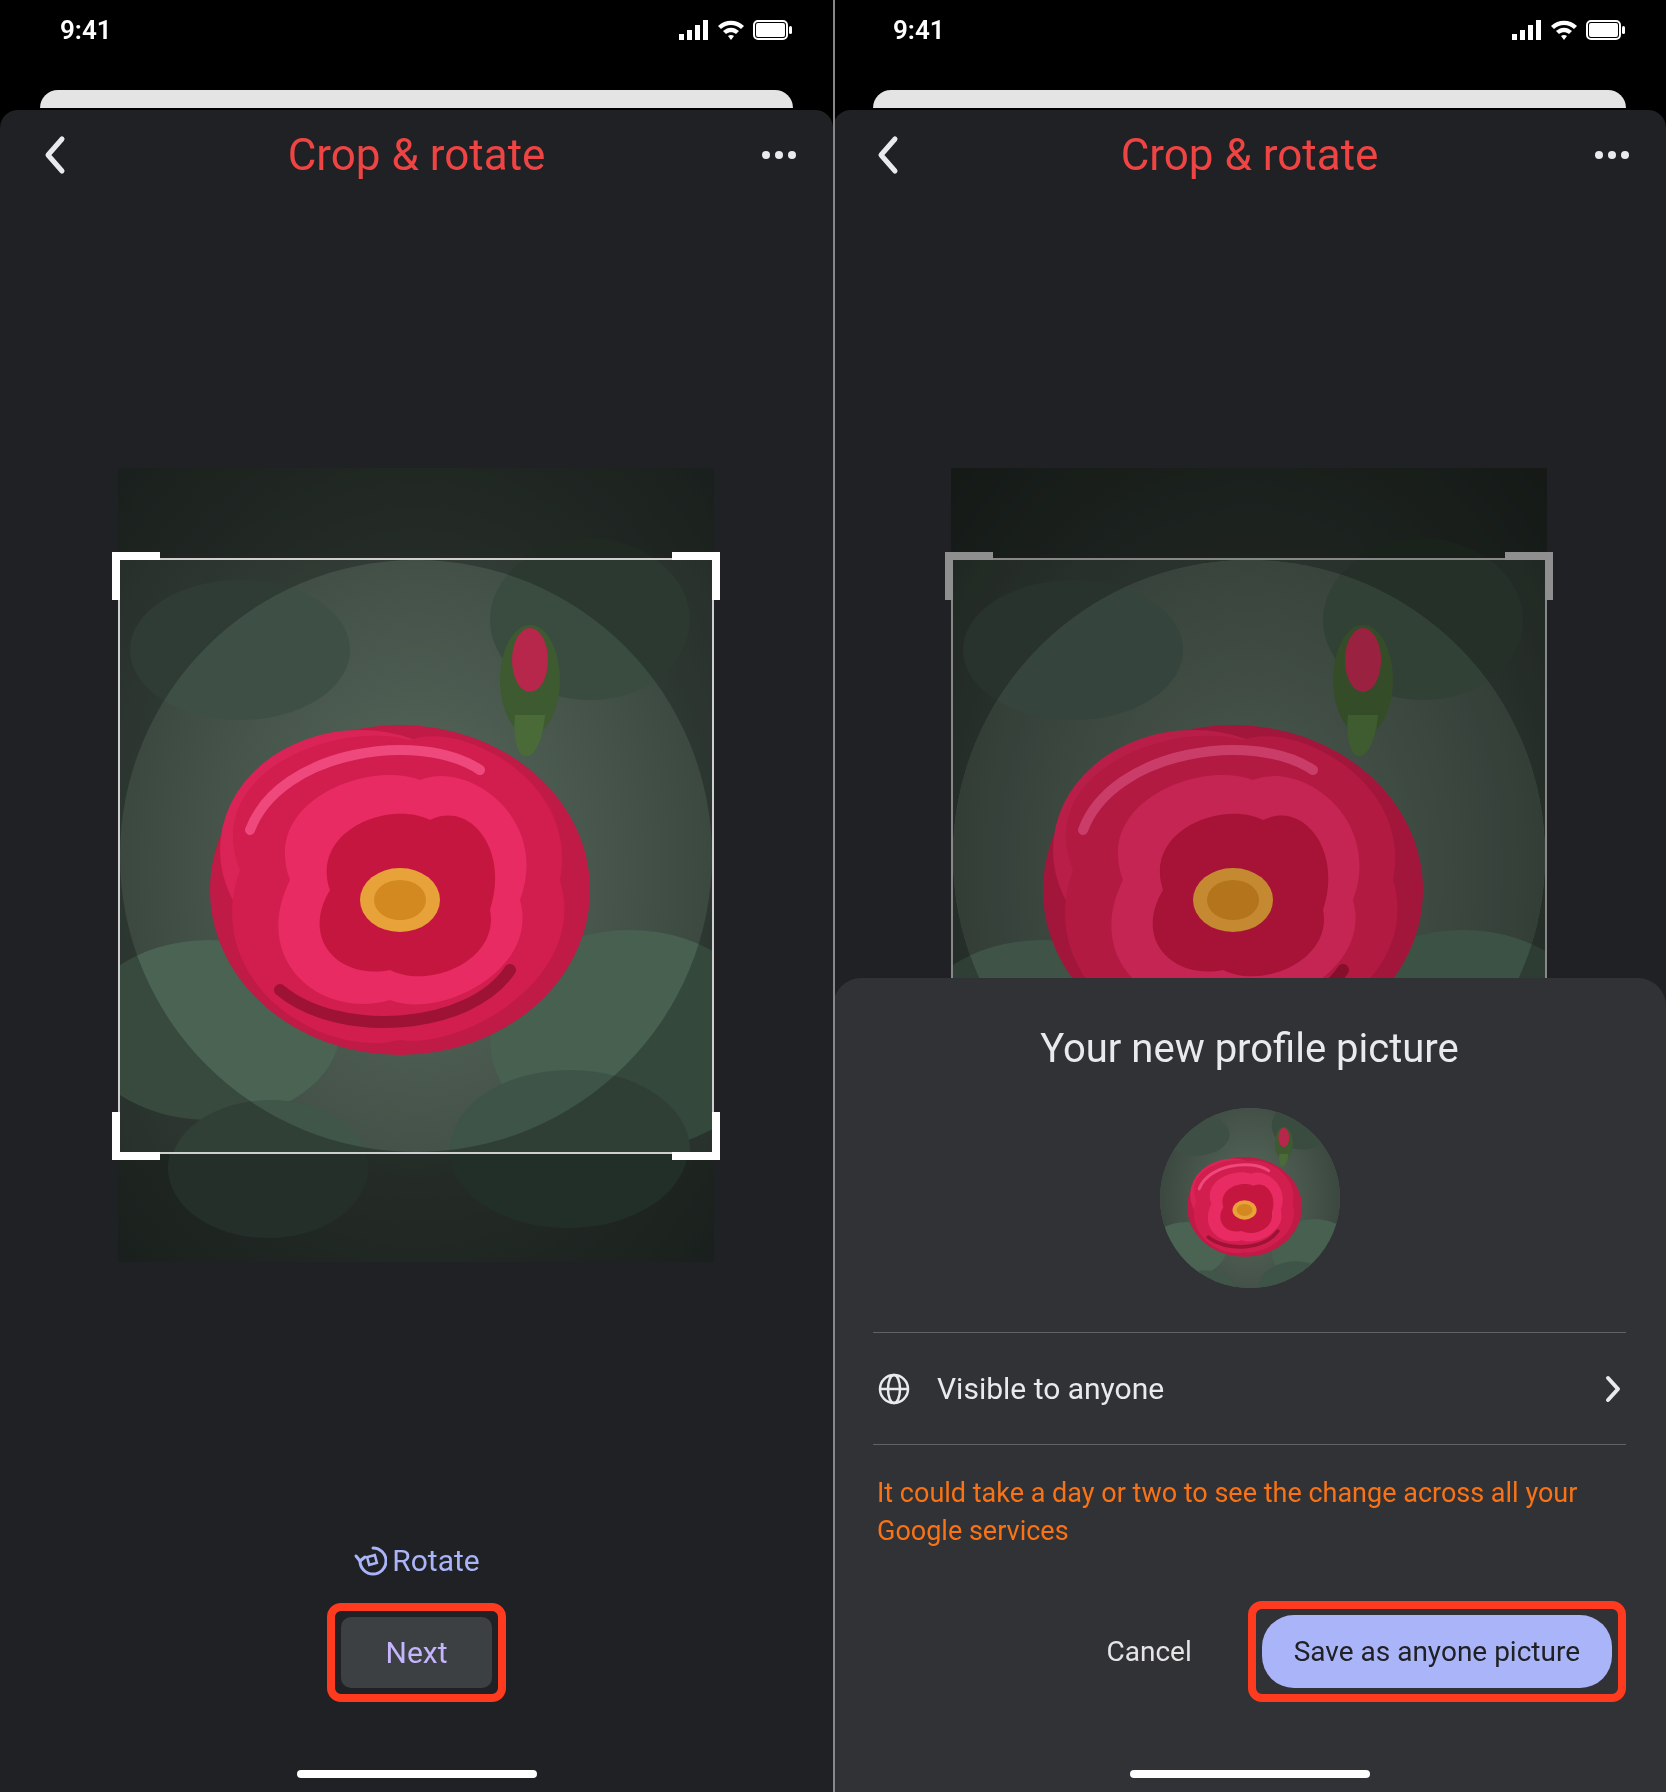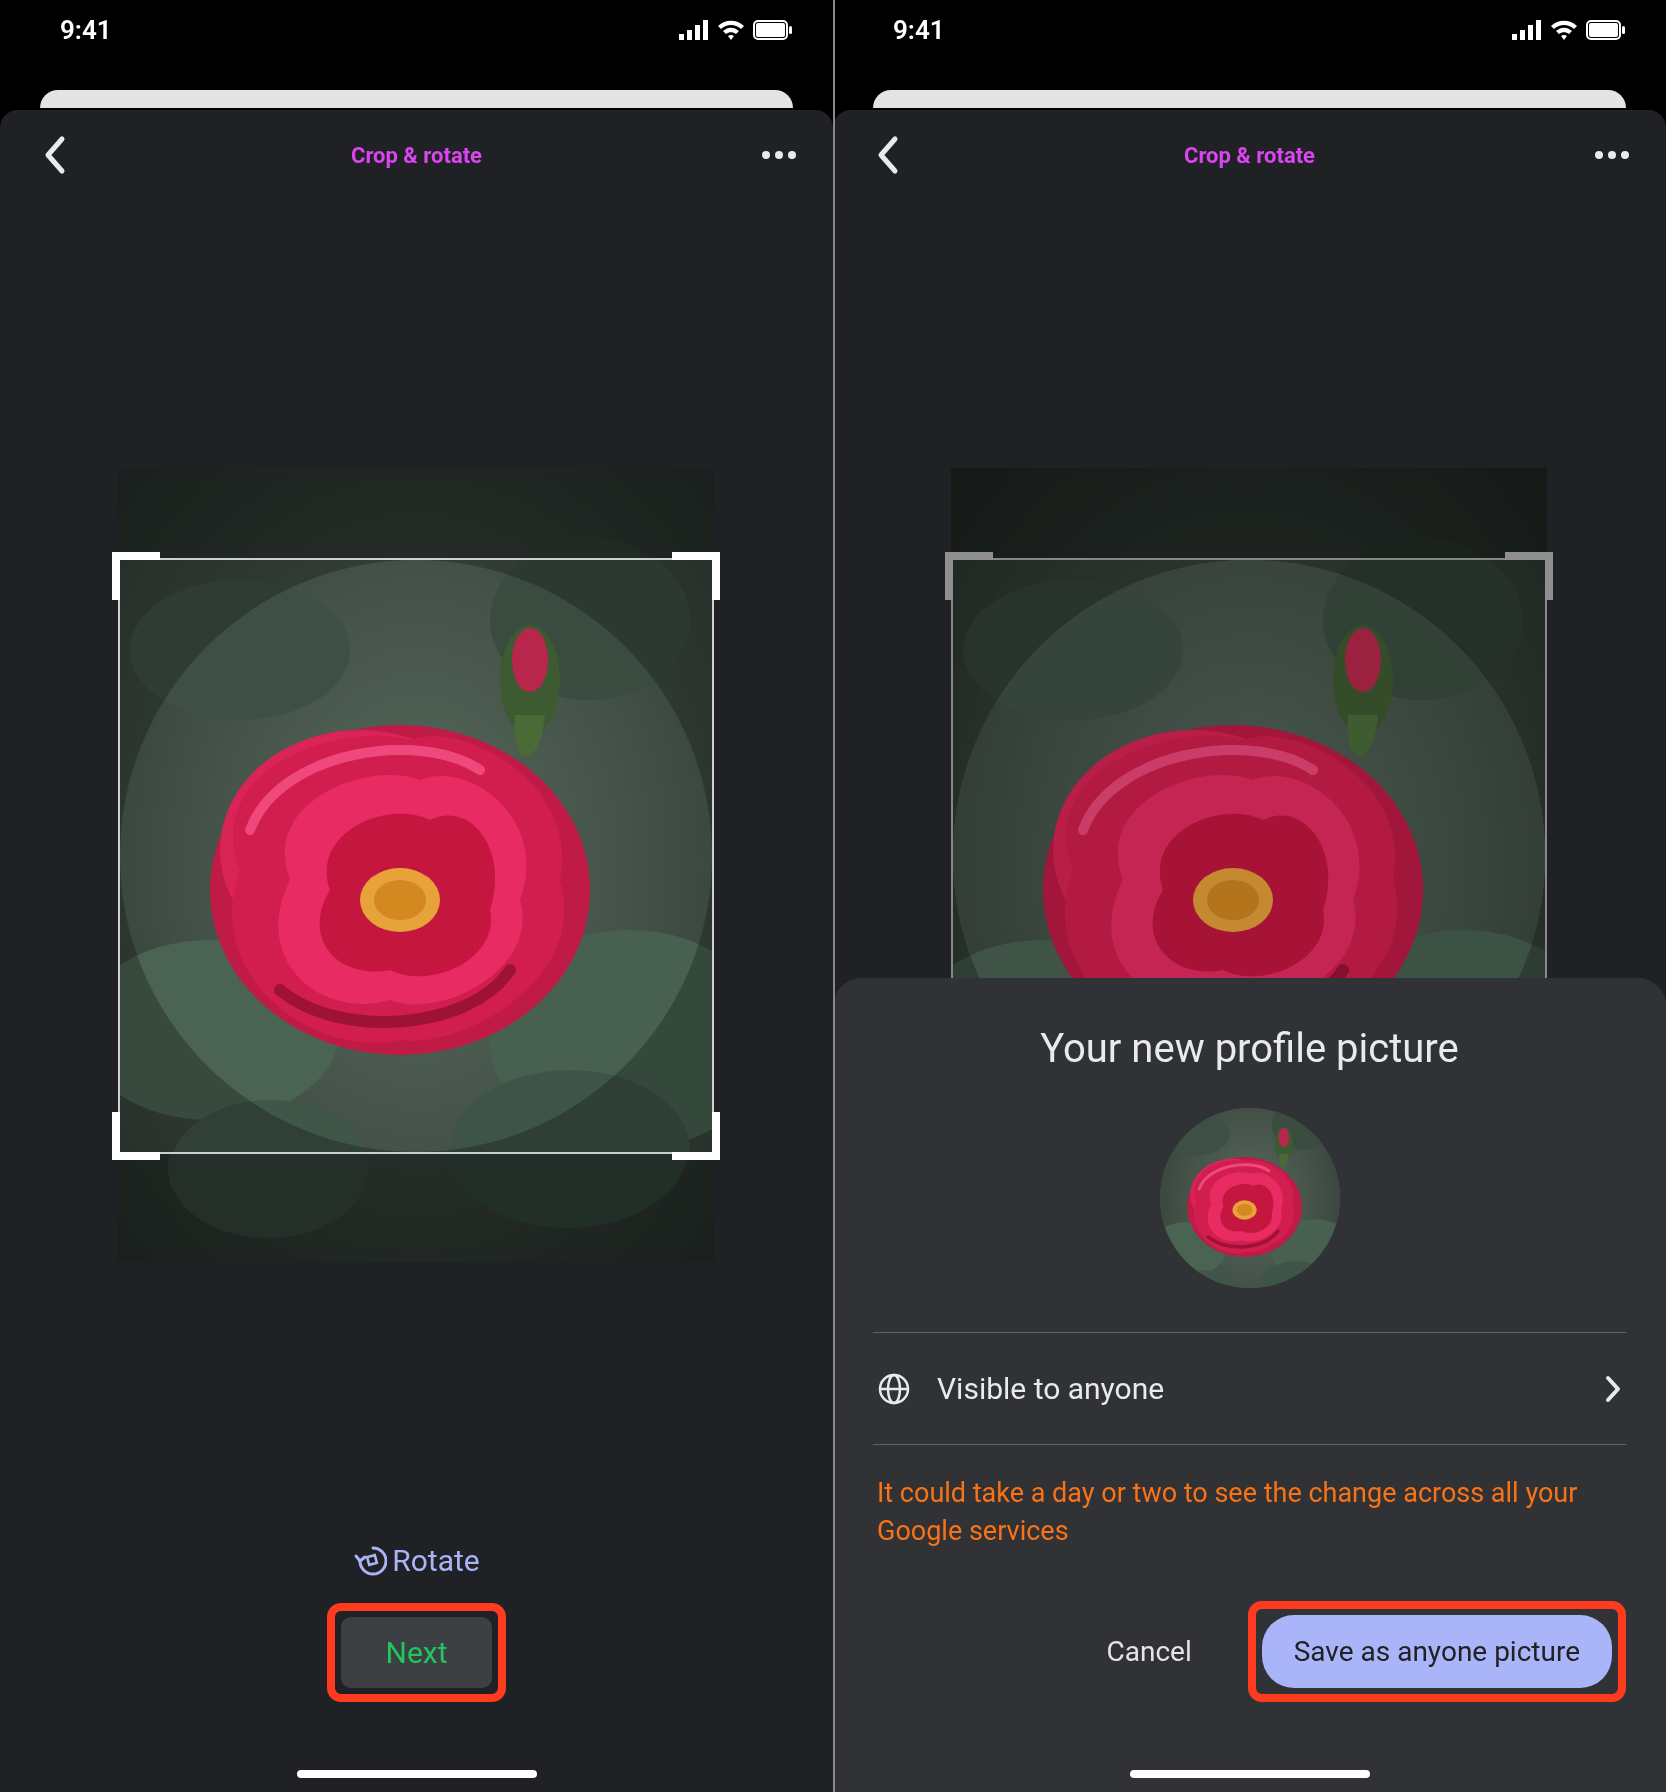--- a/index.html
+++ b/index.html
@@ -64,23 +64,23 @@
 
   
   .header {
     height: 90px;
     display: flex;
     align-items: center;
     justify-content: space-between;
     padding: 0 30px;
   }
   .header-title {
-    color: #d946ef;
-    font-size: 22px;
-    font-weight: 700;
+    color: #ef4444;
+    font-size: 44px;
+    font-weight: 400;
   }
   .back-btn, .more-btn {
     width: 48px;
     height: 48px;
     display: flex;
     align-items: center;
     justify-content: center;
     color: #e8eaed;
     cursor: pointer;
   }
@@ -167,21 +167,21 @@
     display: flex;
     justify-content: center;
   }
   .highlight-box {
     border: 8px solid #ff3b1f;
     border-radius: 14px;
     padding: 6px;
   }
   .next-btn {
     background: #3c4043;
-    color: #22c55e;
+    color: #c4b5fd;
     font-size: 30px;
     padding: 18px 44px;
     border-radius: 10px;
     cursor: pointer;
   }
 
   
   .home-indicator {
     position: absolute;
     bottom: 14px;

